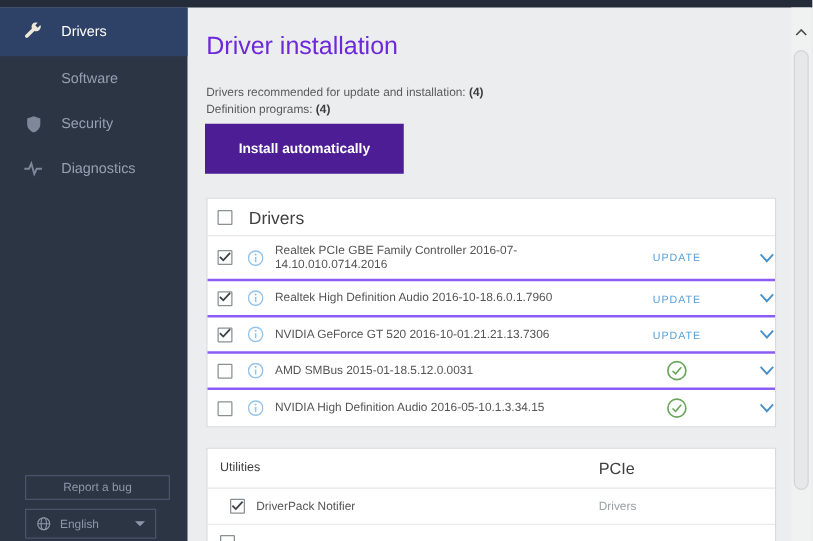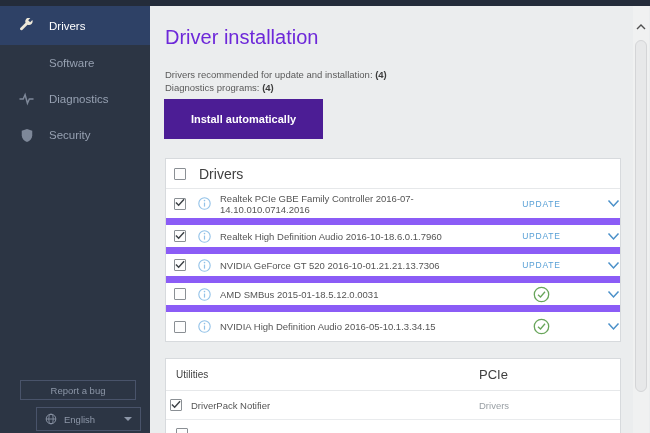--- a/index.html
+++ b/index.html
@@ -23,21 +23,21 @@
   .nav-icon { width: 15px; height: 15px; margin-right: 15px; display: flex; align-items: center; justify-content: center; flex: 0 0 15px; }
   .grid-icon { display: grid; grid-template-columns: 6px 6px; grid-template-rows: 6px 6px; gap: 2px; }
   .grid-icon span { background: #7e8899; }
   .report-bug {
     position: absolute; left: 20px; top: 374px; width: 116px; height: 20px;
     border: 1px solid #49536a; background: transparent; color: #8d97a8;
     font-size: 9.5px; display: flex; align-items: center; justify-content: center; cursor: pointer;
     font-family: "Liberation Sans", sans-serif;
   }
   .lang-select {
-    position: absolute; left: 36px; top: 401px; width: 105px; height: 24px;
+    position: absolute; left: 20px; top: 401px; width: 105px; height: 24px;
     border: 1px solid #49536a; color: #8d97a8; font-size: 9.5px;
     display: flex; align-items: center; gap: 7px; padding: 0 8px; cursor: pointer;
   }
   .caret-down { margin-left: auto; width: 0; height: 0; border-left: 4px solid transparent; border-right: 4px solid transparent; border-top: 4px solid #8d97a8; }
 
   
   .page-title { position: absolute; left: 165px; top: 26px; font-size: 20px; color: #6d28d9; font-weight: 400; }
   .summary { position: absolute; left: 165px; top: 68px; font-size: 9.5px; color: #5a5a5a; line-height: 13px; }
   .summary b { color: #3c3c3c; }
   .install-btn {
@@ -54,35 +54,35 @@
   .panel-header { height: 30px; display: flex; align-items: center; padding-left: 8px; border-bottom: 1px solid #e6e8ea; }
   .panel-header .hdr-label { font-size: 14px; color: #3f3f3f; margin-left: 13px; }
 
   .checkbox {
     width: 12px; height: 12px; border: 1px solid #8a8f94; background: #fdfdfd; border-radius: 1px;
     display: flex; align-items: center; justify-content: center; flex: 0 0 12px; cursor: pointer;
   }
   .checkbox svg { display: none; margin-top: -2px; }
   .checkbox.checked svg { display: block; }
 
-  .drv-row { display: flex; align-items: center; padding-left: 8px; height: 29px; border-bottom: 7px solid #8b5cf6; }
+  .drv-row { display: flex; align-items: center; padding-left: 8px; height: 29px; border-bottom: 2px solid #8b5cf6; }
   .drv-row:last-child { border-bottom: none; }
   .drv-row.tall { height: 36px; }
   .info-icon { margin-left: 12px; flex: 0 0 13px; display: flex; }
   .drv-name { margin-left: 9px; width: 258px; font-size: 9.5px; color: #555; line-height: 11px; }
   .drv-action { width: 132px; display: flex; align-items: center; justify-content: center; }
   .update-link { font-size: 8.5px; letter-spacing: 0.8px; color: #58a0d6; cursor: pointer; }
   .installed-icon { display: flex; cursor: default; }
   .drv-chevron { flex: 1; display: flex; align-items: center; justify-content: center; cursor: pointer; }
 
   
   .util-header { height: 32px; display: flex; align-items: center; padding-left: 10px; border-bottom: 1px solid #e6e8ea; }
   .util-header .hdr-label { font-size: 10px; color: #3f3f3f; }
   .util-header .type-label { position: absolute; left: 313px; font-size: 13px; color: #3f3f3f; }
-  .util-row { position: relative; display: flex; align-items: center; padding-left: 4px; height: 29px; border-bottom: 1px solid #e9ebed; }
+  .util-row { position: relative; display: flex; align-items: center; padding-left: 18px; height: 29px; border-bottom: 1px solid #e9ebed; }
   .util-name { margin-left: 9px; font-size: 9.5px; color: #555; }
   .util-type { position: absolute; left: 313px; font-size: 9.5px; color: #9aa0a5; }
   .util-row-partial { display: flex; align-items: flex-start; padding: 8px 0 0 10px; height: 26px; }
 
   
   .scrollbar { position: absolute; top: 6px; right: 1px; width: 16px; height: 427px; background: #f0f1f1; }
   .scroll-up { position: absolute; top: 10px; left: 3px; cursor: pointer; }
   .scroll-thumb {
     position: absolute; top: 34px; left: 2px; width: 12px; height: 352px;
     background: #e7e8e9; border: 1px solid #d4d5d7; border-radius: 6px; cursor: grab;
@@ -109,34 +109,34 @@
       <span></span>
         <span></span>
         <span></span>
         <span></span>
     </span>
     <span>Software</span>
   </div>
 
   <div class="nav-item">
     <span class="nav-icon">
+      <svg width="14" height="15" viewBox="0 0 16 17">
+          <path fill="#7e8899" d="M8 1l6 2.2v5c0 4-2.6 6.4-6 7.8-3.4-1.4-6-3.8-6-7.8v-5z"></path>
+        </svg>
+    </span>
+    <span>Security</span>
+  </div>
+
+  <div class="nav-item">
+    <span class="nav-icon">
       <svg width="16" height="14" viewBox="0 0 16 14">
           <polyline points="0.5,7 4.5,7 6.5,2.5 9,11.5 11,7 15.5,7" fill="none" stroke="#7e8899" stroke-width="1.6"></polyline>
         </svg>
     </span>
     <span>Diagnostics</span>
-  </div>
-
-  <div class="nav-item">
-    <span class="nav-icon">
-      <svg width="14" height="15" viewBox="0 0 16 17">
-          <path fill="#7e8899" d="M8 1l6 2.2v5c0 4-2.6 6.4-6 7.8-3.4-1.4-6-3.8-6-7.8v-5z"></path>
-        </svg>
-    </span>
-    <span>Security</span>
   </div>
 
   <button class="report-bug">Report a bug</button>
 
   <div class="lang-select">
     <span style="display:flex;">
       <svg width="12" height="12" viewBox="0 0 14 14">
           <circle cx="7" cy="7" r="5.6" fill="none" stroke="#8d97a8" stroke-width="1.1"></circle>
           <ellipse cx="7" cy="7" rx="2.5" ry="5.6" fill="none" stroke="#8d97a8" stroke-width="1"></ellipse>
           <line x1="1.4" y1="7" x2="12.6" y2="7" stroke="#8d97a8" stroke-width="1"></line>
@@ -144,21 +144,21 @@
     </span>
     <span>English</span>
     <span class="caret-down"></span>
   </div>
 </div>
 
 <h1 class="page-title">Driver installation</h1>
 
 <div class="summary">
   <div><span>Drivers recommended for update and installation: </span><b>(4)</b></div>
-  <div><span>Diagnostics programs: </span><b>(4)</b></div>
+  <div><span>Definition programs: </span><b>(4)</b></div>
 </div>
 
 <button class="install-btn">Install automatically</button>
 
 <div class="panel panel-drivers">
   <div class="panel-header">
     <span class="checkbox">
       
     </span>
     <span class="hdr-label">Drivers</span>

